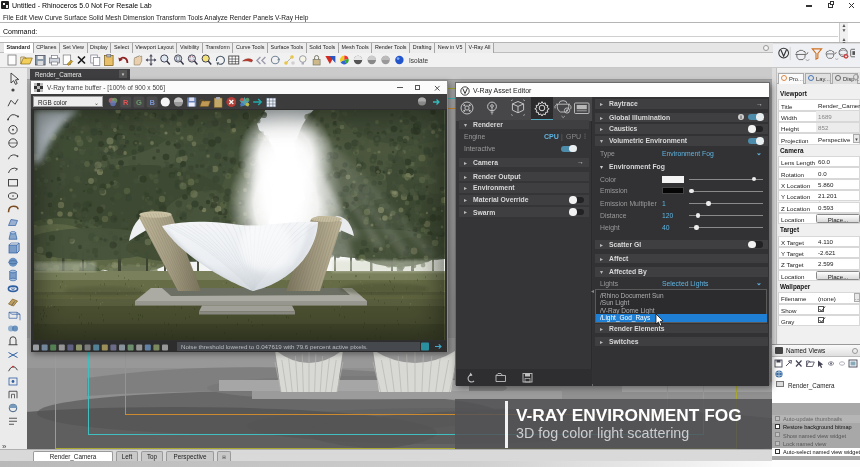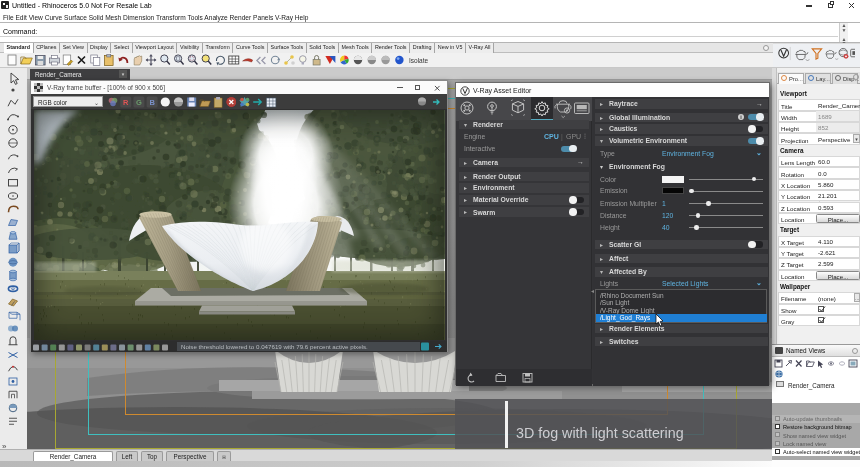--- a/index.html
+++ b/index.html
@@ -248,21 +248,22 @@
         <line x1="404.8" y1="18.0" x2="401.8" y2="54" stroke="#b4b4b0" stroke-width="0.7"></line>
         <line x1="413.2" y1="20.0" x2="408.7" y2="54" stroke="#b4b4b0" stroke-width="0.7"></line>
         <line x1="421.6" y1="22.0" x2="415.6" y2="54" stroke="#b4b4b0" stroke-width="0.7"></line>
         <line x1="430.0" y1="24.0" x2="422.4" y2="54" stroke="#b4b4b0" stroke-width="0.7"></line>
       </svg>
       <div style="position:absolute;left:28px;top:20px;width:682px;height:361px;border:1px solid #a8a832"></div>
       <div style="position:absolute;left:61px;top:30px;width:616px;height:337px;border:1px solid #3fbfbf"></div>
       <div style="position:absolute;left:98px;top:40px;width:543px;height:307px;border:1px solid #cf8a2f"></div>
       <div style="position:absolute;left:428px;top:331px;width:317px;height:51px;background:rgba(82,82,86,0.85)"></div>
       <div style="position:absolute;left:478px;top:333px;width:2.5px;height:47px;background:#f2f2f2"></div>
-      <div style="position:absolute;left:489px;top:357px;font-size:14.3px;color:#cdcdd1;white-space:nowrap">3D fog with light scattering</div>
+      <div style="position:absolute;left:489px;top:337px;font-size:17.3px;font-weight:bold;color:#fff;white-space:nowrap">V-RAY ENVIRONMENT FOG</div>
+      <div style="position:absolute;left:489px;top:357px;font-size:14.3px;color:#cdcdd1;white-space:nowrap">3D fog color light scattering</div>
     </div>
   <div class="abs" id="rightpanel">
       <div style="position:absolute;left:0;top:392px;width:88px;height:7px;background:#fdfdfd;z-index:5"></div>
       <div style="position:absolute;left:47px;top:20px;width:1px;height:238px;background:#d8d8d8"></div>
       <div style="position:absolute;left:0;top:0;width:5px;height:399px;background:#dcdcdc;border-right:1px solid #c0c0c0"></div>
       <div style="position:absolute;left:5px;top:4px;width:83px;height:12px;background:#e4e4e4;border-bottom:1px solid #aaa"></div>
       <div style="position:absolute;left:6px;top:4.5px;width:26px;height:11.5px;background:#fafafa;border:1px solid #aaa;border-bottom:none;font-size:5.8px;color:#333">
         <span style="position:absolute;left:2px;top:1px;width:6px;height:6px;border-radius:50%;border:1.5px solid #d84"></span>
         <span style="position:absolute;left:10px;top:2.5px">Pro...</span>
       </div>

